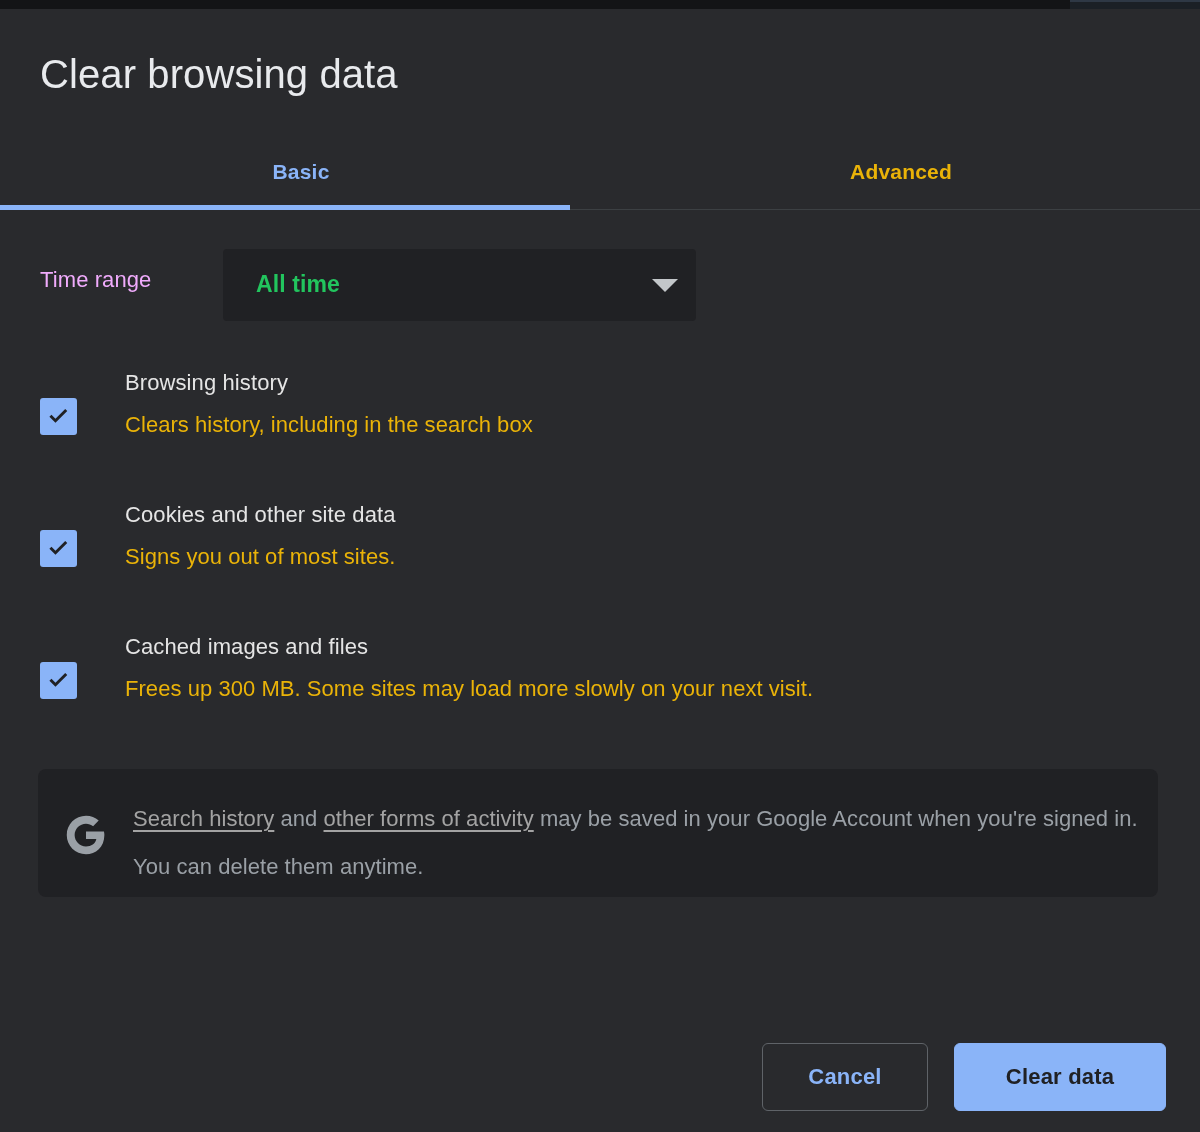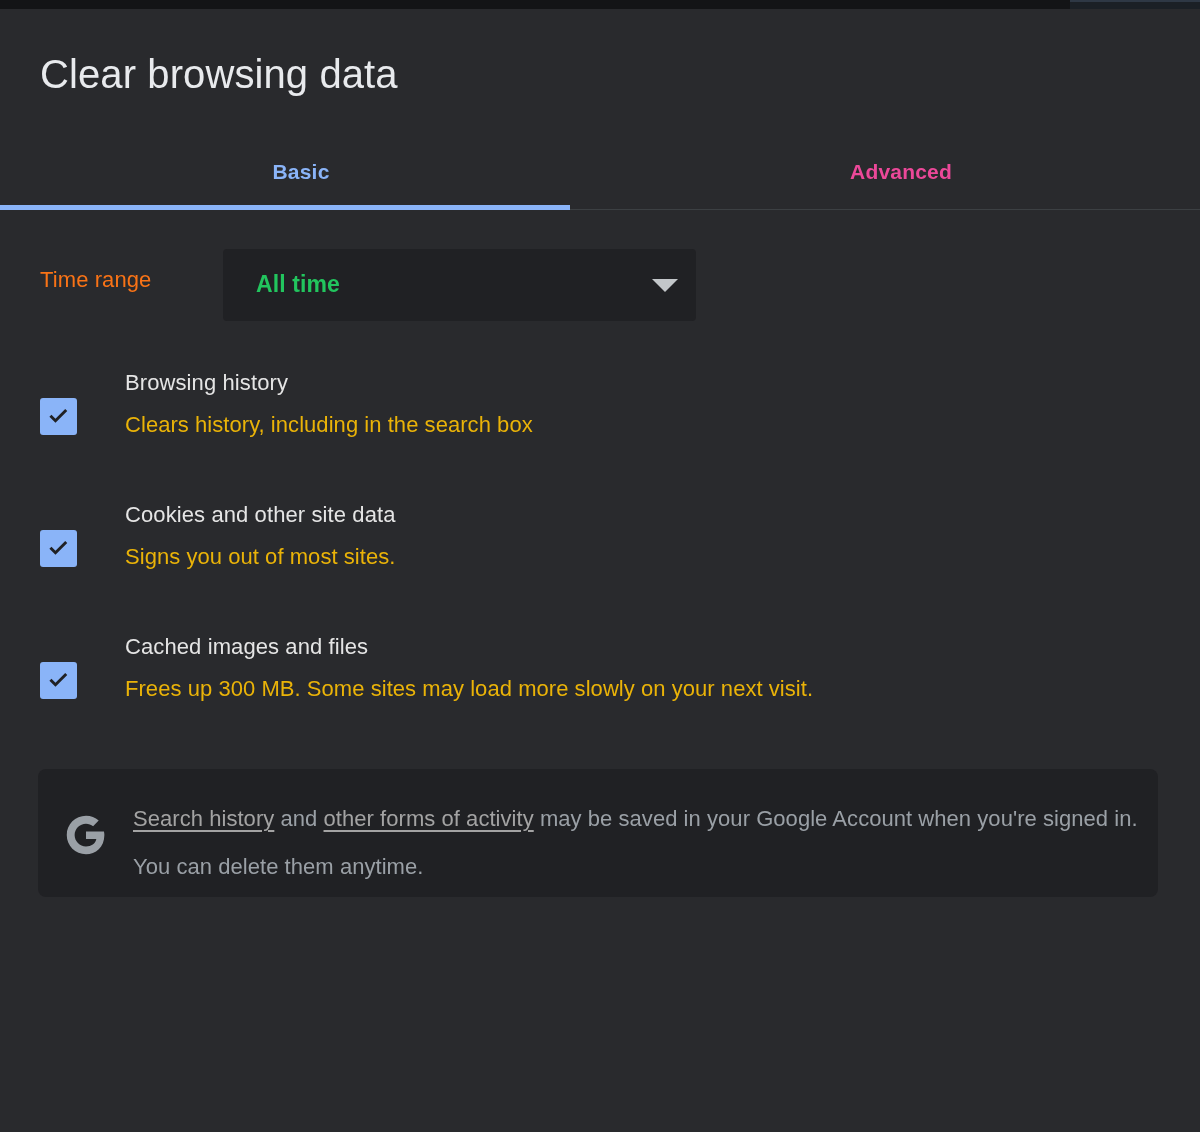--- a/index.html
+++ b/index.html
@@ -81,21 +81,21 @@
     padding-left: 32px;
   }
   .tab-basic {
     left: 0;
     width: 570px;
     color: #8ab4f8;
   }
   .tab-advanced {
     left: 570px;
     width: 630px;
-    color: #ec4899;
+    color: #eab308;
   }
   .tab-indicator {
     position: absolute;
     left: 0;
     top: 196px;
     width: 570px;
     height: 5px;
     background: #8ab4f8;
   }
 
@@ -105,21 +105,21 @@
     left: 40px;
     top: 240px;
     width: 1120px;
     height: 72px;
   }
   .timerange-label {
     position: absolute;
     left: 0;
     top: 18px;
     font-size: 22px;
-    color: #f97316;
+    color: #f0abfc;
     letter-spacing: 0.1px;
   }
   .timerange-select {
     position: absolute;
     left: 183px;
     top: 0;
     width: 473px;
     height: 72px;
     background: #202124;
     border: none;
@@ -333,14 +333,18 @@
     <span class="notice-logo">
       <svg viewBox="0 0 48 48">
         <path fill="#9aa0a6" d="M44.5 20H24v8.5h11.8C34.7 33.9 30.1 37 24 37c-7.2 0-13-5.8-13-13s5.8-13 13-13c3.1 0 5.9 1.1 8.1 2.9l6.4-6.4C34.6 4.1 29.6 2 24 2 11.8 2 2 11.8 2 24s9.8 22 22 22c11 0 21-8 21-22 0-1.3-.2-2.7-.5-4z"></path>
       </svg>
     </span>
     <div class="notice-text">
       <span class="notice-link">Search history</span><span> and </span><span class="notice-link">other forms of activity</span><span> may be saved in your Google Account when you're signed in. You can delete them anytime.</span>
     </div>
   </div>
 
+  <div class="footer">
+    <div class="btn btn-cancel">Cancel</div>
+    <div class="btn btn-clear">Clear data</div>
+  </div>
 
 </div>
 
 </body></html>

